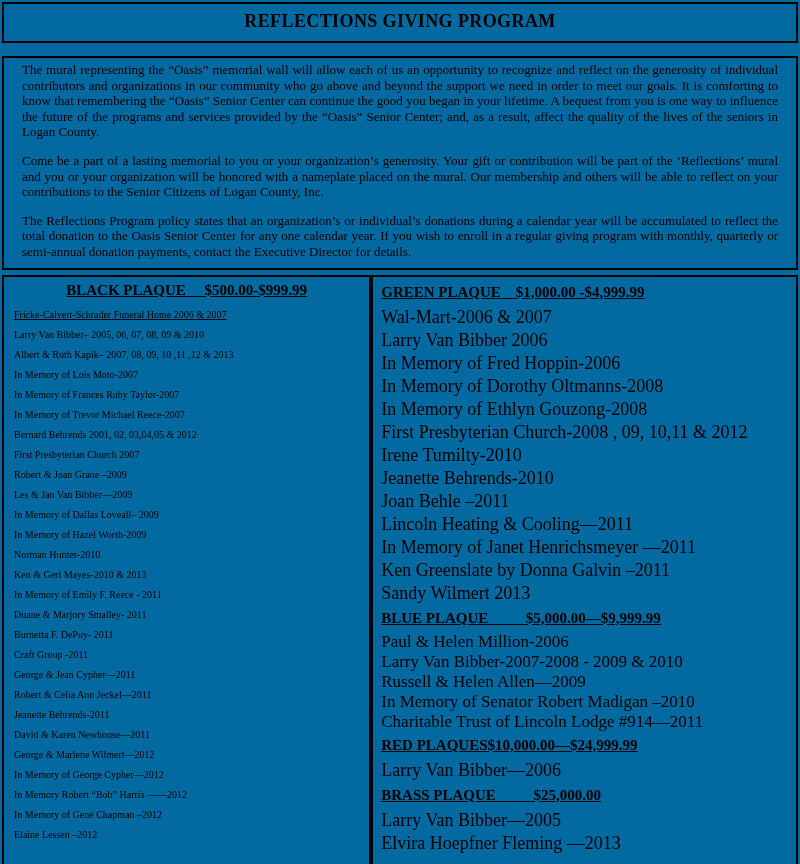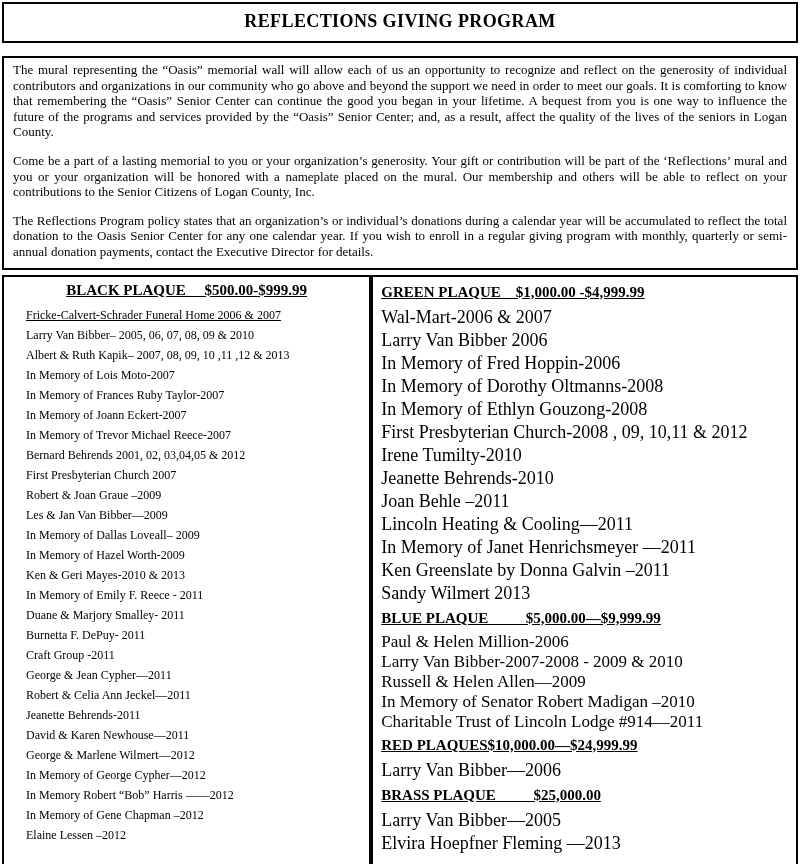--- a/index.html
+++ b/index.html
@@ -1,49 +1,49 @@
 <!DOCTYPE html>
 <html><head>
 <meta charset="utf-8">
 <style>
   html, body { margin:0; padding:0; background:#e8e8e8; }
   .page {
     width:800px; height:864px; box-sizing:border-box; padding:2px;
-    background:#ffffff; color:#000;
+    background:#0369a1; color:#000;
     font-family:"Liberation Serif", serif;
     position:relative; margin:0 auto;
   }
   .title-box {
     border:2px solid #000; text-align:center; padding:7px 0 9px; box-sizing:border-box;
   }
   .page-title {
     margin:0; font-size:18px; font-weight:bold; letter-spacing:0.4px;
   }
   .intro-box {
-    border:2px solid #000; margin-top:13px; padding:4px 9px 8px; box-sizing:border-box;
+    border:2px solid #000; margin-top:13px; padding:4px 18px 8px; box-sizing:border-box;
     font-size:13px; line-height:1.2; text-align:justify;
   }
   .intro-box p { margin:0 0 13px; }
   .intro-box p:last-child { margin-bottom:0; }
 
   .columns {
     display:flex; margin-top:5px;
   }
   .col { border:2px solid #000; height:604px; box-sizing:border-box; overflow:hidden; }
   .col-left  { width:389px; padding:3px 10px 0; }
   .col-right { width:450px; padding:2px 8px 0; }
 
   .heading {
     font-weight:bold; text-decoration:underline; white-space:pre;
   }
   .heading-black { font-size:15px; text-align:center; margin:2px 0 6px; }
   .heading-right { font-size:15px; line-height:22px; margin:2px 0 3px; }
 
   .entry { white-space:nowrap; overflow:hidden; }
-  .entries-black .entry { font-size:12px;   line-height:20px;margin-left:12px; }
+  .entries-black .entry { font-size:10px;   line-height:20px; }
   .entries-black .entry:first-child { text-decoration:underline; }
   .entries-lg    .entry { font-size:18px; line-height:23px; }
   .entries-sm    .entry { font-size:17px; line-height:20px; }
 </style>
 </head>
 <body>
 
 <div class="page">
 
   <div class="title-box">
@@ -59,28 +59,28 @@
   <div class="columns">
 
     <div class="col col-left">
       <div class="heading heading-black">BLACK PLAQUE     $500.00-$999.99</div>
       <div class="entries-black">
           <div class="entry">Fricke-Calvert-Schrader Funeral Home 2006 &amp; 2007</div>
           <div class="entry">Larry Van Bibber– 2005, 06, 07, 08, 09 &amp; 2010</div>
           <div class="entry">Albert &amp; Ruth Kapik– 2007, 08, 09, 10 ,11 ,12 &amp; 2013</div>
           <div class="entry">In Memory of Lois Moto-2007</div>
           <div class="entry">In Memory of Frances Ruby Taylor-2007</div>
-          <div class="entry">In Memory of Joann Eckert-2007</div>
           <div class="entry">In Memory of Trevor Michael Reece-2007</div>
           <div class="entry">Bernard Behrends 2001, 02, 03,04,05 &amp; 2012</div>
           <div class="entry">First Presbyterian Church 2007</div>
           <div class="entry">Robert &amp; Joan Graue –2009</div>
           <div class="entry">Les &amp; Jan Van Bibber—2009</div>
           <div class="entry">In Memory of Dallas Loveall– 2009</div>
           <div class="entry">In Memory of Hazel Worth-2009</div>
+          <div class="entry">Norman Hunter-2010</div>
           <div class="entry">Ken &amp; Geri Mayes-2010 &amp; 2013</div>
           <div class="entry">In Memory of  Emily F. Reece - 2011</div>
           <div class="entry">Duane &amp; Marjory Smalley- 2011</div>
           <div class="entry">Burnetta F. DePuy- 2011</div>
           <div class="entry">Craft Group -2011</div>
           <div class="entry">George &amp; Jean Cypher—2011</div>
           <div class="entry">Robert &amp; Celia Ann Jeckel—2011</div>
           <div class="entry">Jeanette Behrends-2011</div>
           <div class="entry">David &amp; Karen Newhouse—2011</div>
           <div class="entry">George &amp; Marlene Wilmert—2012</div>

